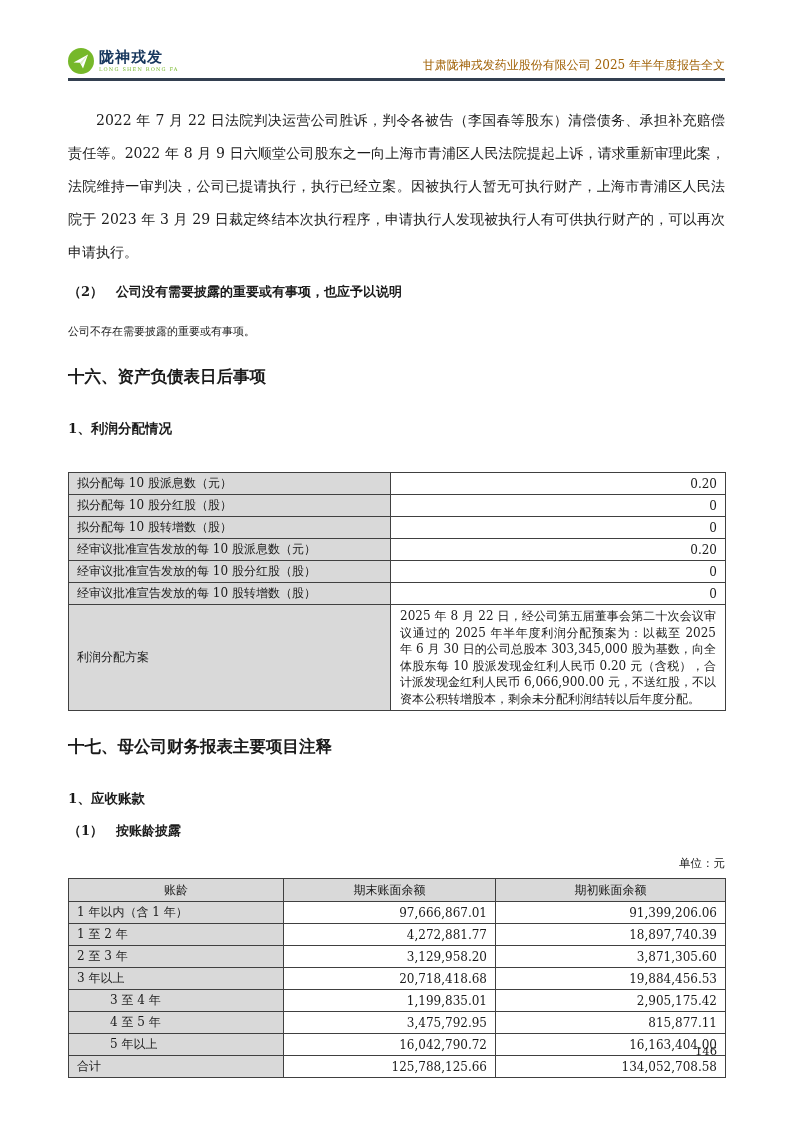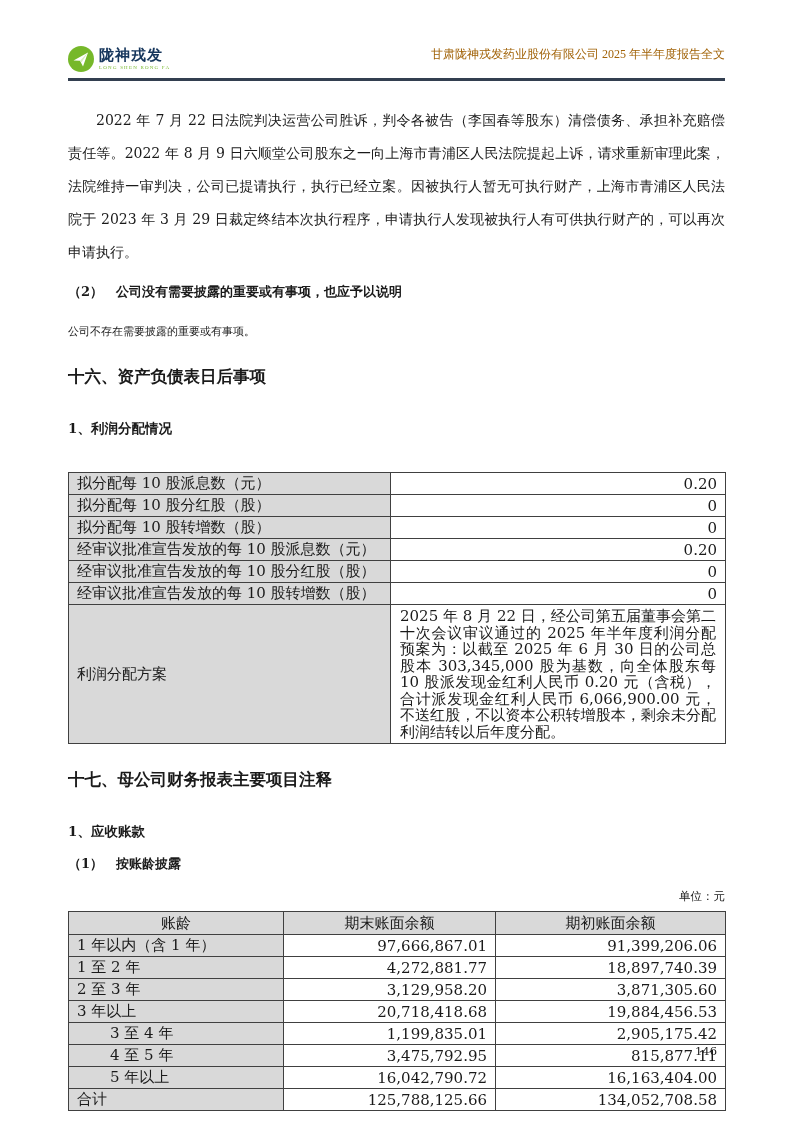--- a/index.html
+++ b/index.html
@@ -11,38 +11,38 @@
     --ink:#1a1a1a;
   }
   *{box-sizing:border-box;}
   html,body{margin:0;padding:0;background:#ffffff;}
   .page{
     width:793px;height:1122px;position:relative;background:#fff;
     padding:46px 68px 0 68px;overflow:hidden;color:var(--ink);
     font-family:"DejaVu Serif","Liberation Serif",serif;
   }
   
-  .hdr{display:flex;justify-content:space-between;align-items:flex-start;height:28px;font-family:Liberation Serif, serif;}
+  .hdr{display:flex;justify-content:space-between;align-items:flex-end;height:28px;}
   .logo{display:flex;align-items:center;gap:5px;}
   .logo-mark{width:26px;height:26px;flex:0 0 auto;}
   .logo-text{display:flex;flex-direction:column;line-height:1;}
   .logo-cn{font-size:15px;font-weight:bold;color:var(--brand-navy);letter-spacing:1px;}
   .logo-en{font-size:5px;color:var(--brand-green);letter-spacing:1.2px;margin-top:2px;white-space:nowrap;}
   .doc-title{font-size:12px;color:#a16207;white-space:nowrap;}
   .hdr-rule{height:3px;background:var(--rule);margin-top:4px;}
   
   .para{margin-top:23px;font-size:14px;line-height:33px;text-align:justify;text-indent:2em;}
   .h3{margin-top:13px;font-size:13px;font-weight:bold;line-height:20px;}
   .plain{margin-top:21px;font-size:11px;line-height:18px;}
   .h1{margin-top:24px;font-size:16.5px;font-weight:bold;line-height:24px;}
   .h2{margin-top:29px;font-size:13.5px;font-weight:bold;line-height:20px;}
   .unit-note{margin-top:15px;margin-bottom:7px;text-align:right;font-size:11.5px;}
   
   table{border-collapse:collapse;width:657px;table-layout:fixed;}
-  td,th{border:1px solid var(--border);font-size:15px;padding:0 8px;height:22px;
+  td,th{border:1px solid var(--border);font-size:12px;padding:0 8px;height:22px;
         font-weight:normal;overflow:hidden;white-space:nowrap;}
   .gray{background:var(--cell-gray);}
   .num{text-align:right;}
   .profit-table{margin-top:34px;}
   .profit-table col.c1{width:322px;}
   .profit-table col.c2{width:335px;}
   .plan-cell{white-space:normal;line-height:16.5px;padding:3px 9px;text-align:justify;height:auto;}
   .plan-label{white-space:normal;vertical-align:middle;}
   .aging-table{margin-top:0;}
   .aging-table col.c1{width:215px;}

